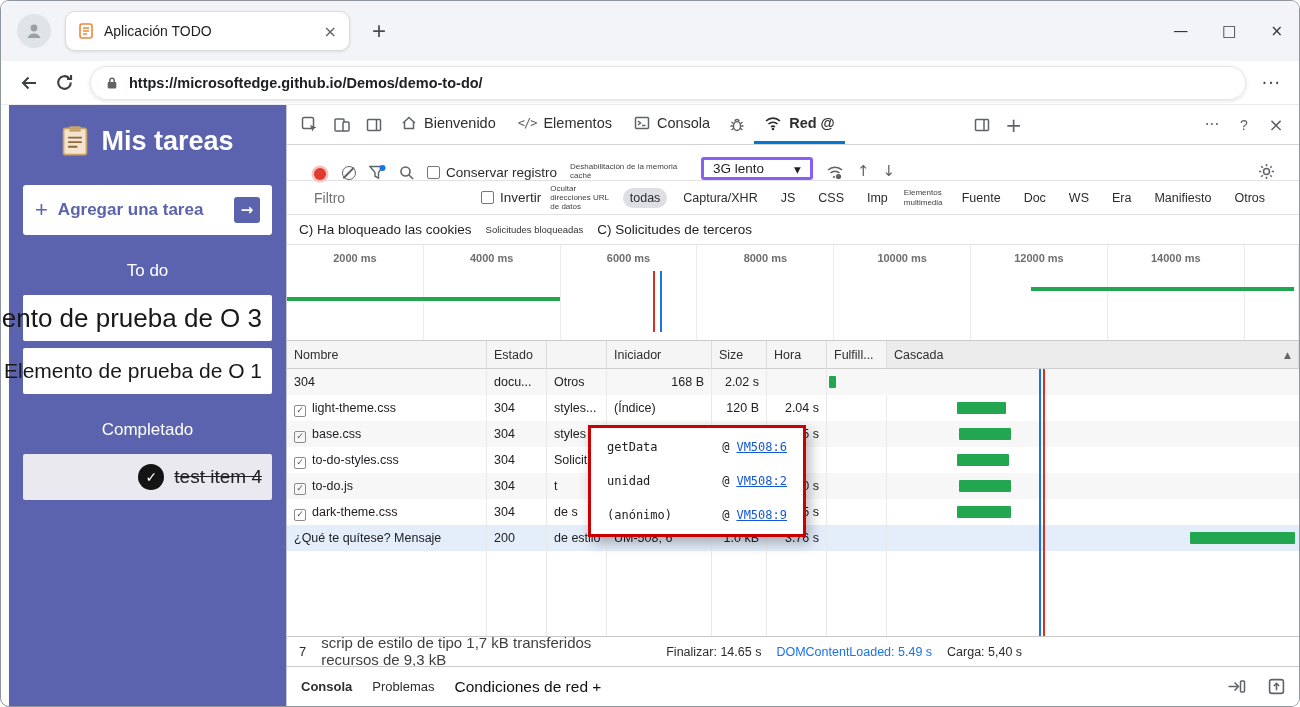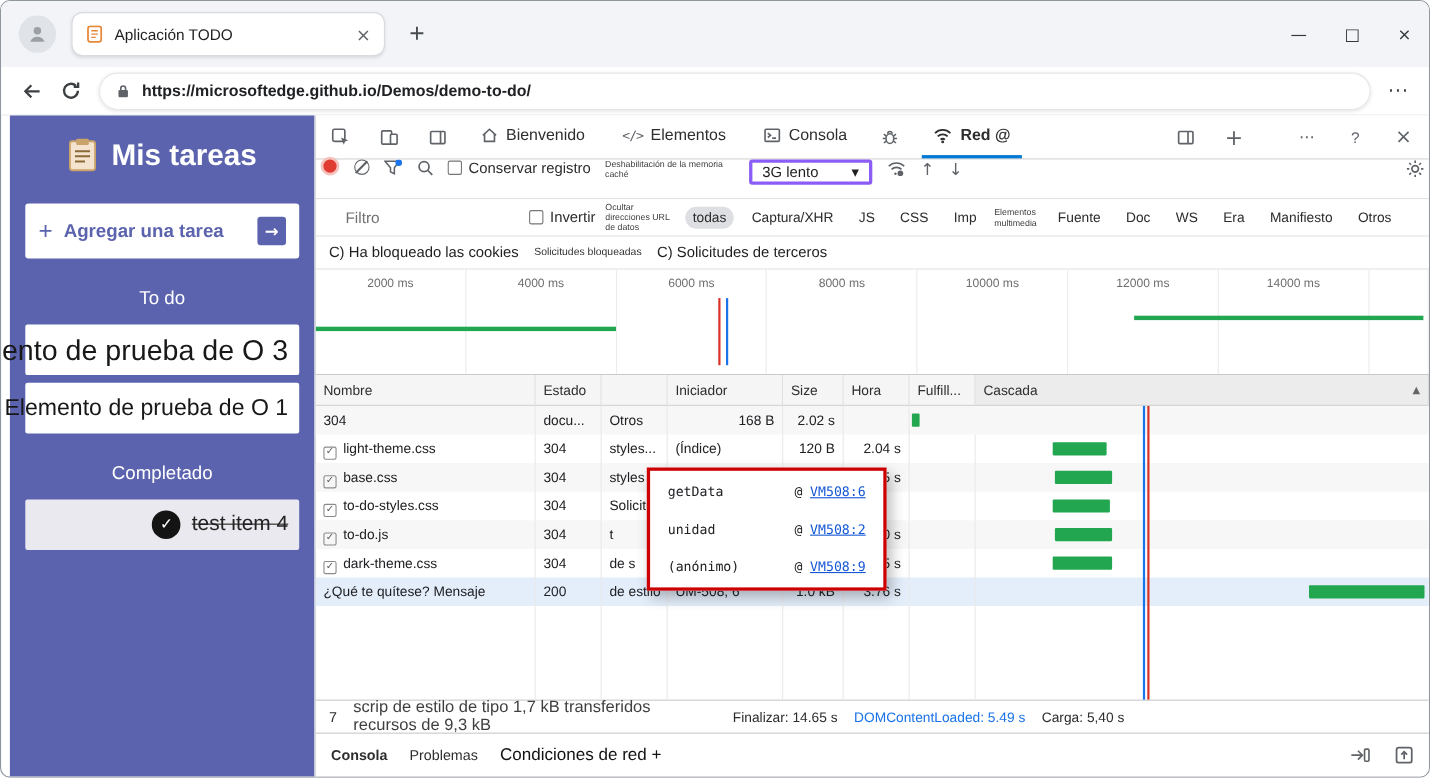--- a/index.html
+++ b/index.html
@@ -41,27 +41,27 @@
   .todo-item.second span { font-size:21px; white-space:nowrap; }
   .todo-item.completed { background:#e9e9ef; gap:10px; }
   .check-circle { width:26px; height:26px; border-radius:50%; background:#141414; color:#fff; display:flex; align-items:center; justify-content:center; font-size:14px; flex:0 0 auto; font-family:"DejaVu Sans", sans-serif; }
   .strike { text-decoration:line-through; font-size:19px; color:#222; }
 
   
   .devtools { flex:1; border-left:1px solid #c3c6ca; position:relative; display:flex; flex-direction:column; min-width:0; background:#fff; }
   .spacer { flex:1; }
   .glyph { font-family:"DejaVu Sans", sans-serif; }
 
-  .dt-tabbar { height:40px; display:flex; align-items:center; padding:0 8px; gap:14px; border-bottom:1px solid #d4d4d4; flex:0 0 auto; }
+  .dt-tabbar { height:40px; display:flex; align-items:center; padding:0 8px; gap:2px; border-bottom:1px solid #d4d4d4; flex:0 0 auto; }
   .dt-icon { width:30px; height:28px; display:flex; align-items:center; justify-content:center; color:#5f6368; font-size:15px; cursor:pointer; }
   .dt-tab { display:flex; align-items:center; gap:7px; padding:0 10px; height:100%; font-size:14.5px; color:#2e2e2e; cursor:pointer; border-bottom:3px solid transparent; }
   .dt-tab.active { border-bottom-color:var(--devtools-blue,#0078d4); font-weight:700; }
   .code-icon { font-size:12px; color:#5f6368; letter-spacing:-1px; font-family:"DejaVu Sans Mono", monospace; }
 
-  .net-toolbar { height:36px; display:flex; align-items:flex-start; gap:13px; padding:0 4px; border-bottom:1px solid #e2e2e2; flex:0 0 auto; }
+  .net-toolbar { height:36px; display:flex; align-items:flex-end; gap:13px; padding:0 24px; border-bottom:1px solid #e2e2e2; flex:0 0 auto; }
   .record-dot { width:12px; height:12px; border-radius:50%; background:#df3b30; box-shadow:0 0 0 2.5px #f5c1bd; cursor:pointer; margin:0 3px; }
   .icon-clear { width:14px; height:14px; border:1.6px solid #5f6368; border-radius:50%; position:relative; cursor:pointer; }
   .icon-clear::after { content:""; position:absolute; left:-2px; top:5px; width:15px; height:1.6px; background:#5f6368; transform:rotate(-45deg); }
   .cb { display:flex; align-items:center; gap:6px; font-size:13.5px; color:#2c2c2c; cursor:pointer; }
   .checkbox { width:13px; height:13px; border:1px solid #767676; border-radius:2px; background:#fff; display:inline-block; flex:0 0 auto; }
   .tiny-note { font-size:8px; color:#3f3f3f; max-width:118px; line-height:1.15; }
   .dropdown { height:23px; border:3px solid #8b5cf6; border-radius:3px; background:#fff; display:flex; align-items:center; gap:30px; padding:0 9px; font-size:13.5px; color:#1f1f1f; cursor:pointer; }
   .arrow-glyph { font-family:"DejaVu Sans", sans-serif; color:#5f6368; font-size:15px; cursor:pointer; }
 
   .filter-bar { height:34px; display:flex; align-items:center; gap:9px; padding:0 27px; border-bottom:1px solid #e2e2e2; font-size:12.5px; color:#2c2c2c; flex:0 0 auto; overflow:hidden; }
@@ -69,21 +69,21 @@
   .filter-bar input::placeholder { color:#717171; }
   .pill { padding:3px 7px; border-radius:10px; font-size:12.5px; color:#2c2c2c; white-space:nowrap; cursor:pointer; }
   .pill.active { background:#dddfe3; }
 
   .checkbox-bar { height:30px; display:flex; align-items:center; gap:14px; padding:0 12px; border-bottom:1px solid #e2e2e2; flex:0 0 auto;text-align:right; }
   .cb-label { font-size:13.5px; color:#1f1f1f; cursor:pointer; }
   .cb-label.small { font-size:9.5px; color:#333; }
 
   .timeline { height:96px; position:relative; border-bottom:1px solid #c9c9c9; flex:0 0 auto; overflow:hidden; cursor:pointer; }
   .tl-grid { position:absolute; inset:0; display:flex; }
-  .tl-col { width:13.52%; flex:none; border-right:1px solid #ececec; position:relative; }
+  .tl-col { width:13.52%; flex:none; border-right:1px solid #ececec; position:relative;font-weight:bold; }
   .tl-fill { flex:1; }
   .tl-label { position:absolute; top:7px; left:0; right:0; text-align:center; font-size:11px; color:#6e6e6e; white-space:nowrap; }
   .tl-seg { position:absolute; height:4px; background:var(--waterfall-green,#22a750); }
   .tl-marker { position:absolute; top:26px; bottom:8px; width:2px; }
   .tl-marker.red { background:var(--marker-red,#d93025); }
   .tl-marker.blue { background:var(--marker-blue,#1a73e8); }
 
   .net-table { flex:1; position:relative; min-height:0; display:flex; flex-direction:column; font-size:12.5px; }
   .tr { display:grid; grid-template-columns:200px 60px 60px 105px 55px 60px 60px 1fr; flex:0 0 auto; }
   .td { padding:0 7px; line-height:26px; height:26px; border-right:1px solid #e9e9e9; white-space:nowrap; overflow:hidden; color:#202124; }

